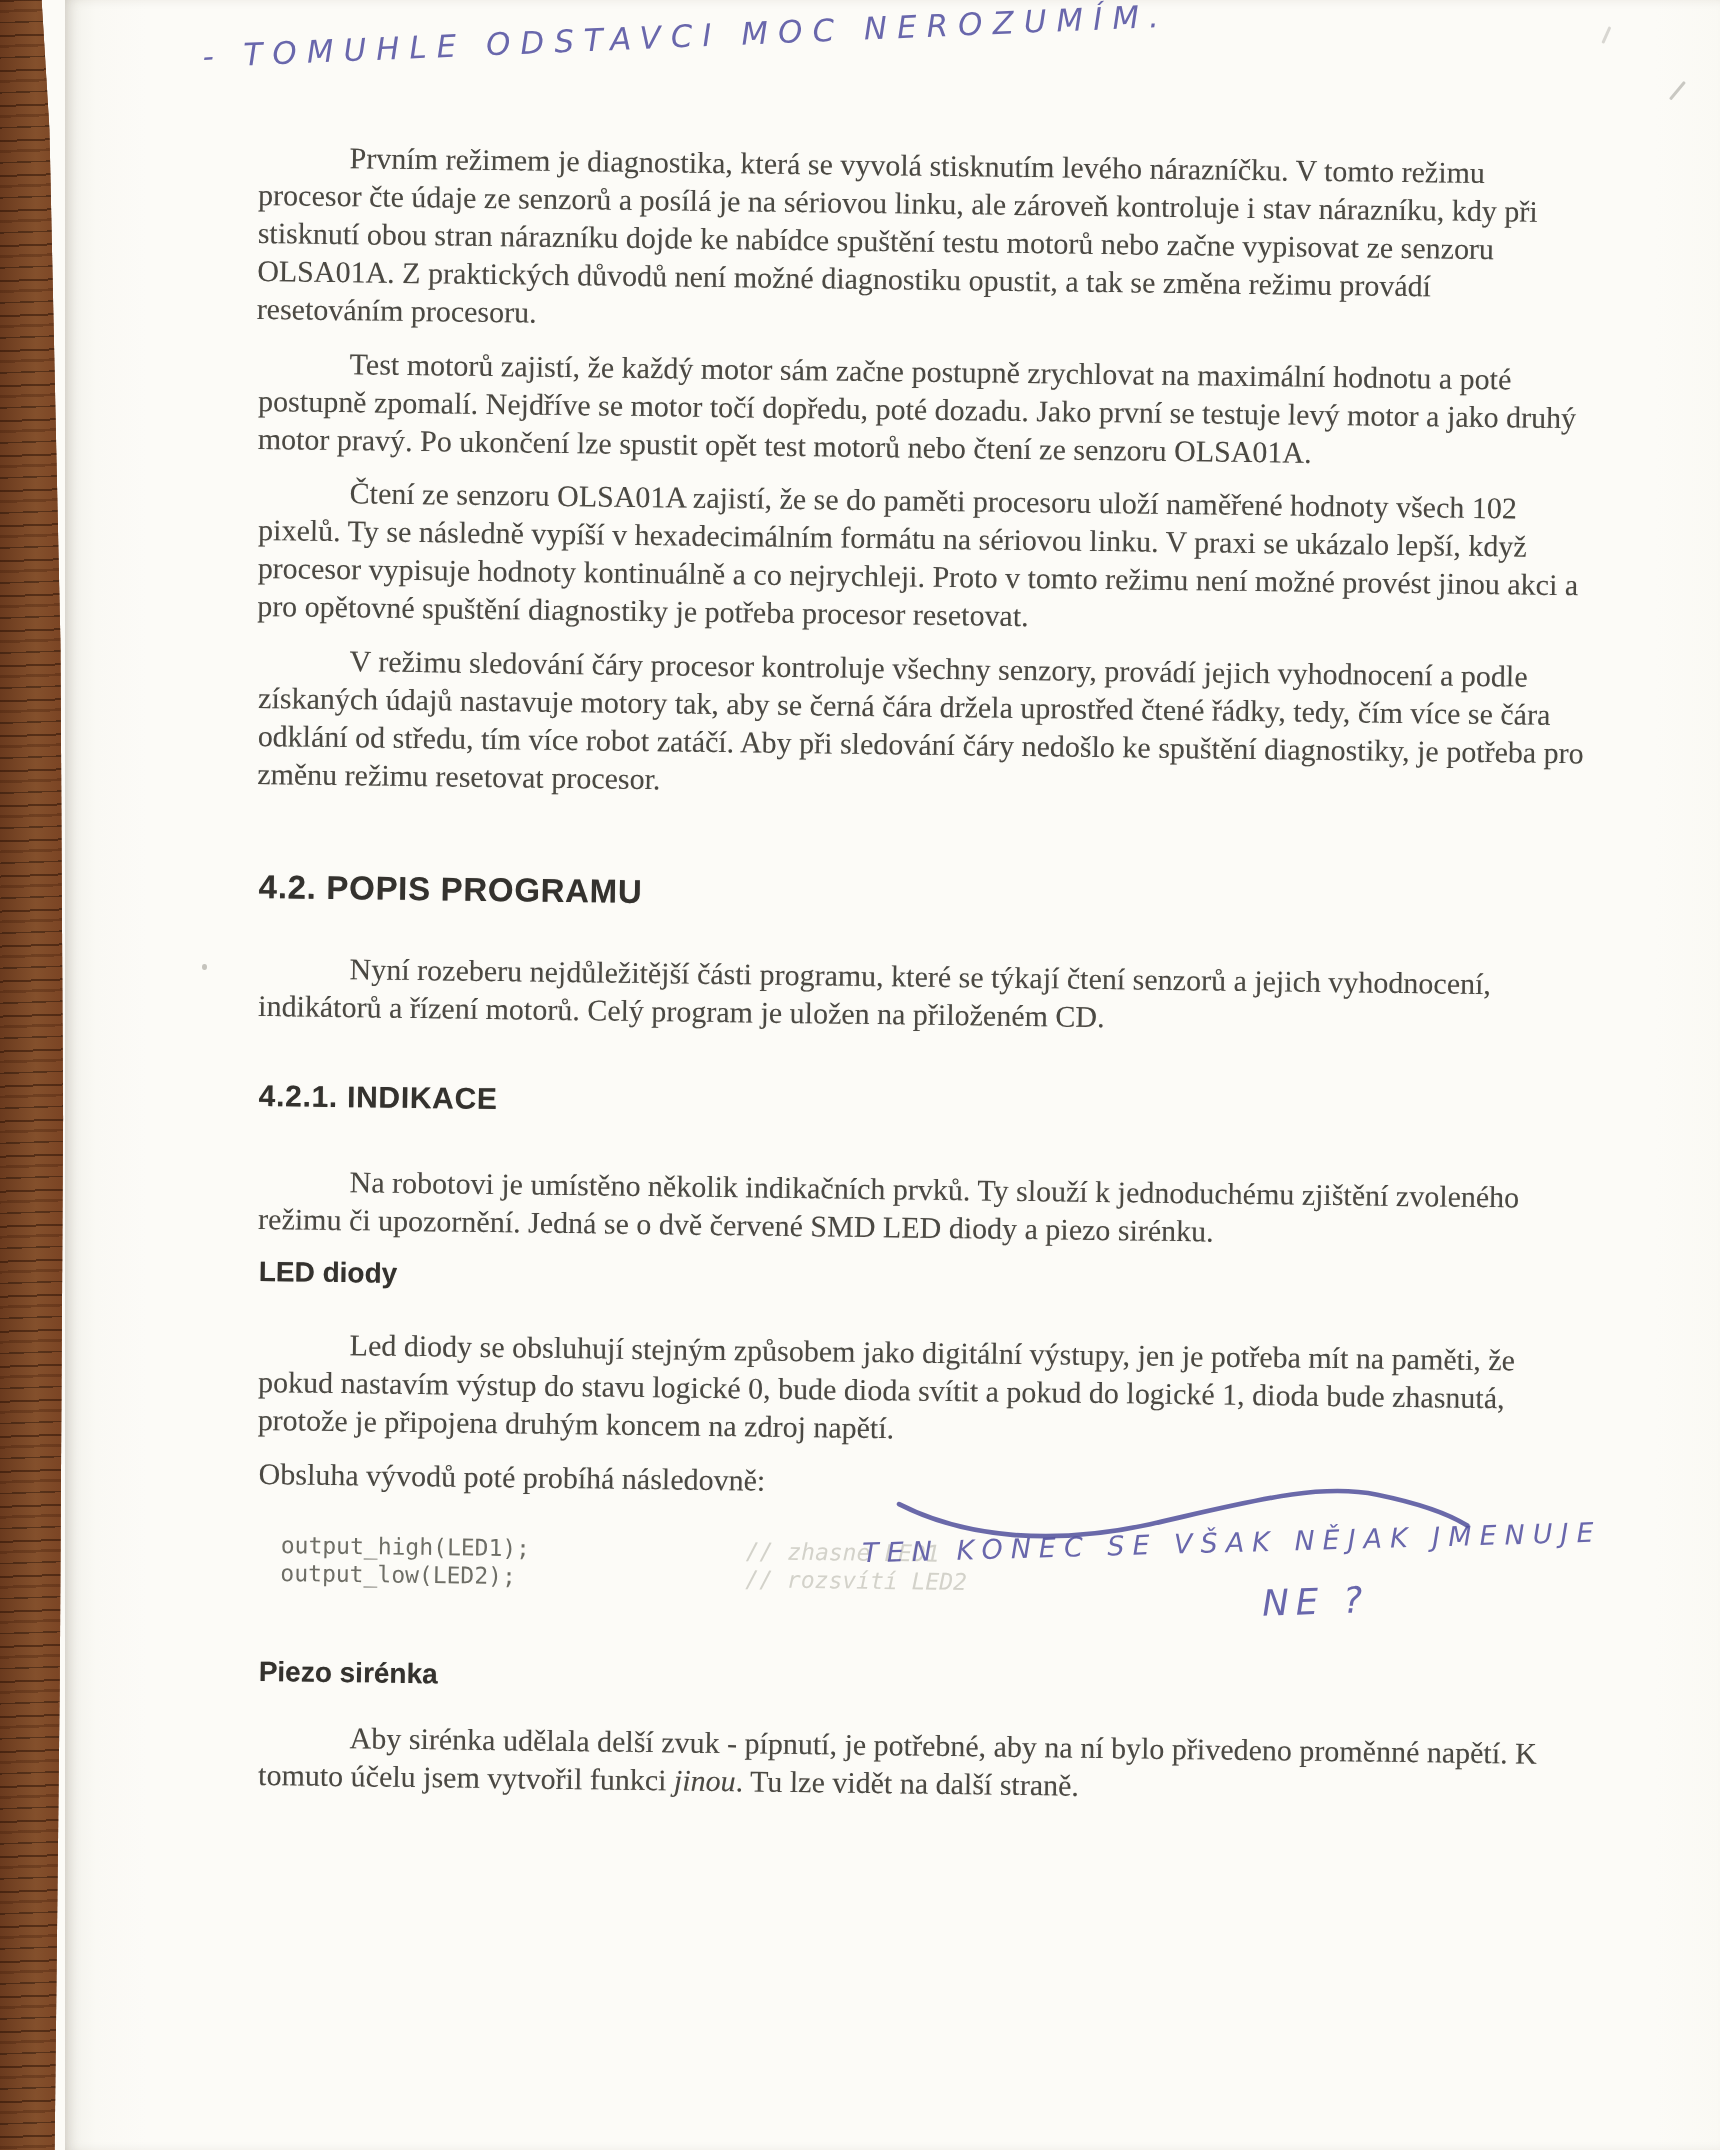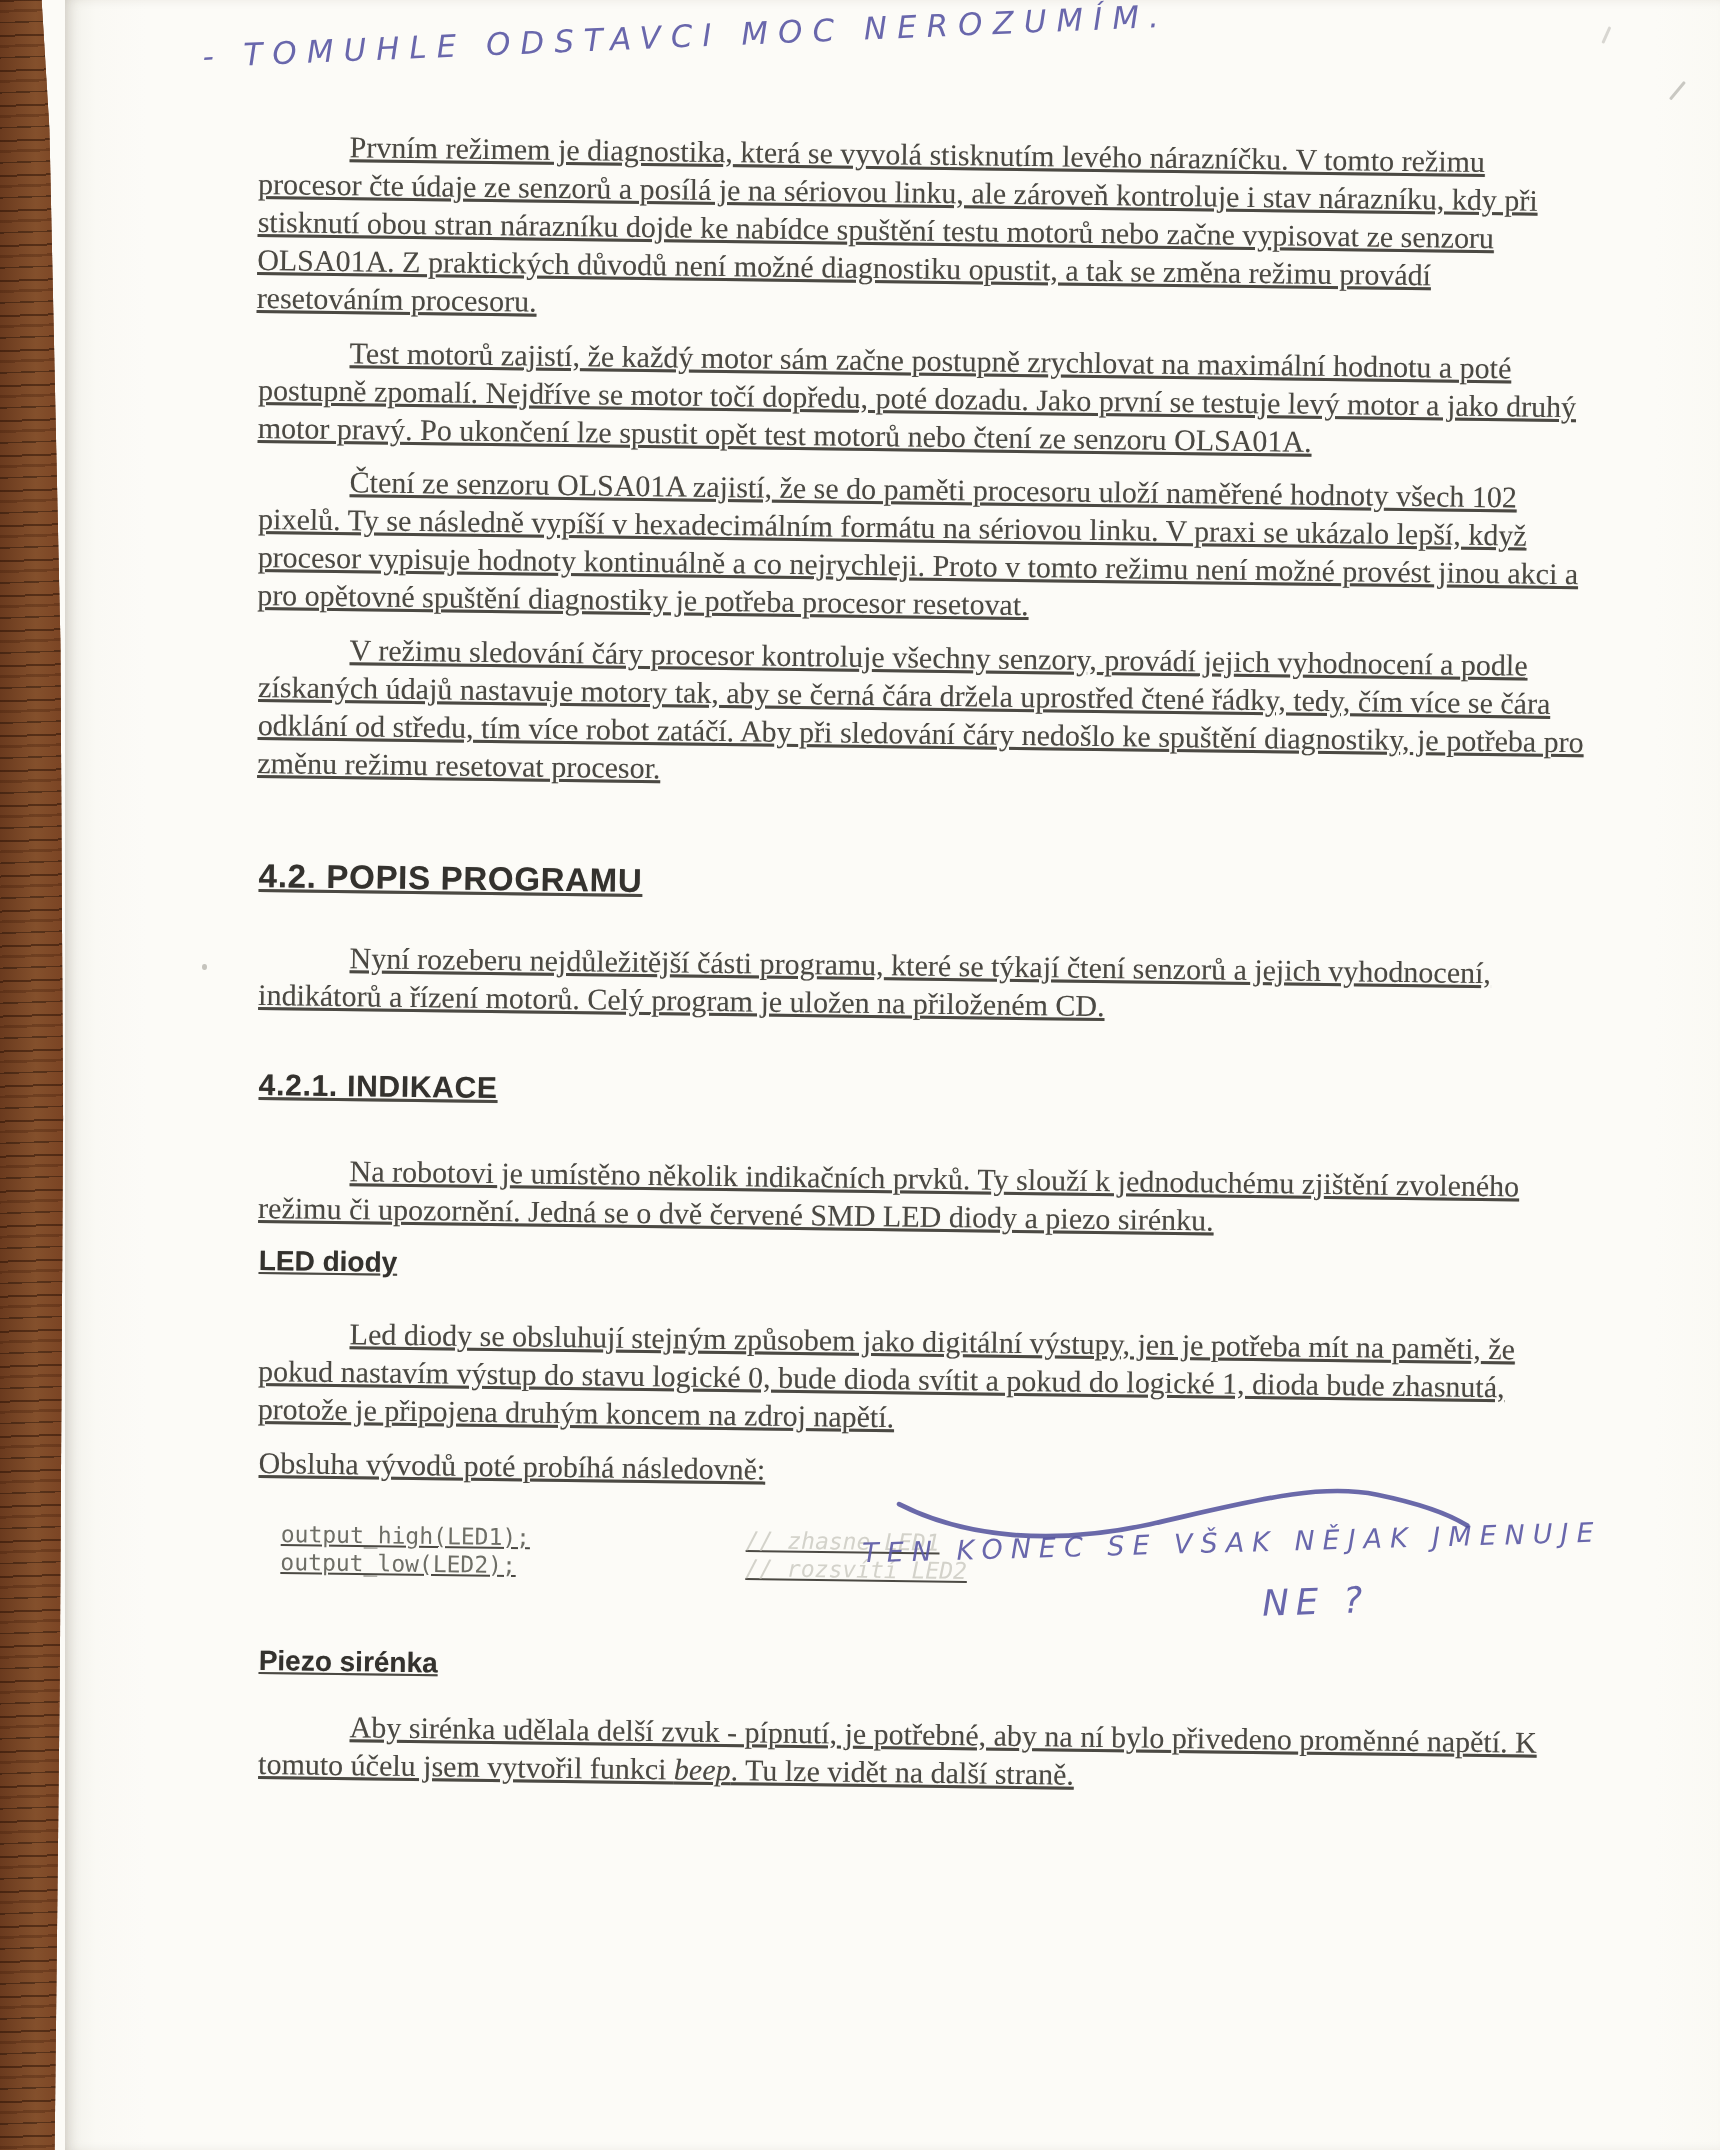--- a/index.html
+++ b/index.html
@@ -21,24 +21,23 @@
     clip-path:polygon(0 0,64% 0,76% 6%,93% 30%,97% 52%,92% 78%,84% 100%,0 100%);
   }
   
   .paper{
     position:absolute;left:65px;top:0;right:0;bottom:0;
     background:linear-gradient(90deg,#f1f0ea 0px,#faf9f4 31px,#fcfbf7 81px,#fcfbf7 96%,#faf9f4);
     box-shadow:inset 6.7px 0 15px -6.7px rgba(60,40,20,.25);
   }
   
   .typed{
-    position:absolute;left:194px;top:127px;width:1327px;
+    position:absolute;left:194px;top:138px;width:1327px;
     font-size:30px;line-height:38px;color:#4b4943;
     text-shadow:0 0 0.7px rgba(90,84,76,.35);
-    text-decoration:underline;
   }
   .typed > *{transform:rotate(.75deg);transform-origin:0 0;}
   .typed p{margin:0 0 15.5px 0;}
   .indent{text-indent:91px;}
   h1,h2,h3,h4{
     font-family:"Liberation Sans", sans-serif;color:#34322e;
     text-shadow:0 0 0.7px rgba(40,38,34,.4);
   }
   h1{font-size:33px;font-weight:700;letter-spacing:0.7px;margin:75px 0 43px 0;}
   h2{font-size:30px;font-weight:700;letter-spacing:0.7px;margin:52px 0 47px 0;}
@@ -105,21 +104,21 @@
         <span class="comment-col">// zhasne  LED1</span>
       </div>
       <div class="code-row">
         <span class="code-col">output_low(LED2);</span>
         <span class="comment-col">// rozsvítí LED2</span>
       </div>
     </div>
 
     <h4>Piezo sirénka</h4>
 
-    <p class="indent"><span>Aby sirénka udělala delší zvuk - pípnutí, je potřebné, aby na ní bylo přivedeno proměnné napětí. K tomuto účelu jsem vytvořil funkci </span><em class="fn">beep</em><span>. Tu lze vidět na další straně.</span></p>
+    <p class="indent"><span>Aby sirénka udělala delší zvuk - pípnutí, je potřebné, aby na ní bylo přivedeno proměnné napětí. K tomuto účelu jsem vytvořil funkci </span><em class="fn">jinou</em><span>. Tu lze vidět na další straně.</span></p>
   </div>
 
 </div>
 
 <div class="hw hw-top">- TOMUHLE ODSTAVCI MOC NEROZUMÍM.</div>
 
 <div class="hw hw-side1">TEN KONEC SE VŠAK NĚJAK JMENUJE</div>
 <div class="hw hw-side2">NE ?</div>
 
 <svg class="wave" width="591" height="81" viewBox="0 0 880 120">

